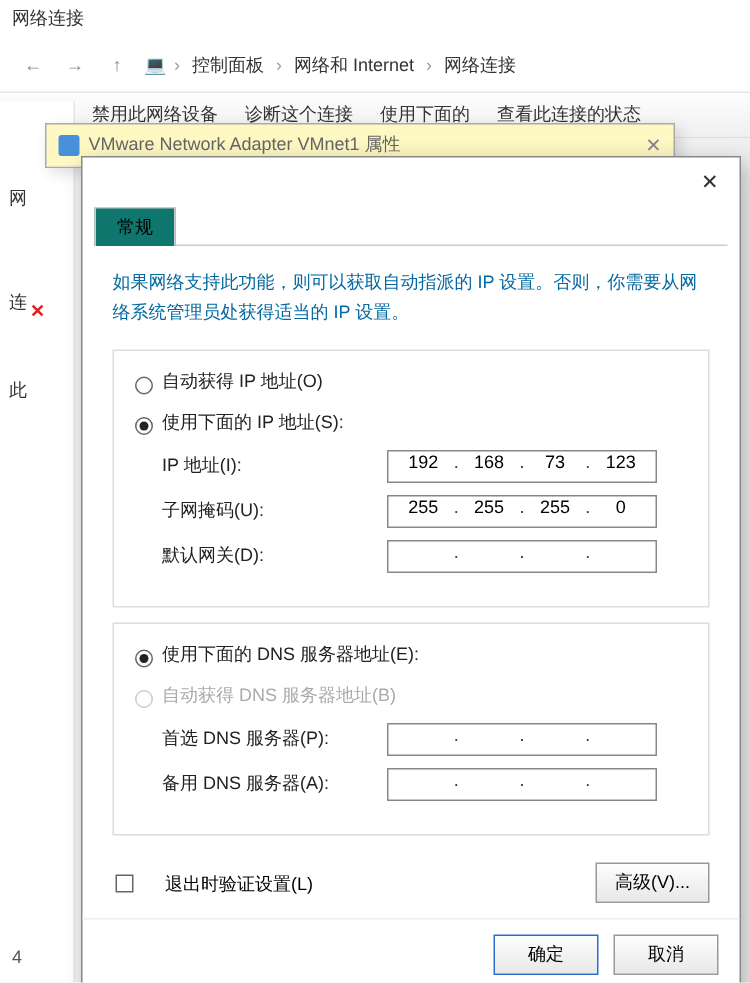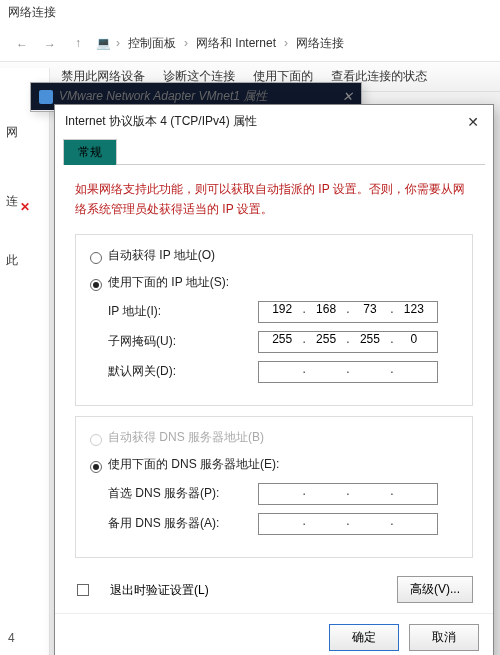--- a/index.html
+++ b/index.html
@@ -9,34 +9,34 @@
 .explorer-title { padding: 4px 8px; font-size: 12px; color: #333; }
 .breadcrumb { display: flex; align-items: center; padding: 6px 8px; gap: 4px; font-size: 12px; }
 .bc-icon { width: 16px; height: 16px; display: inline-flex; align-items: center; justify-content: center; }
 .bc-item { color: #333; padding: 2px 4px; }
 .bc-sep { color: #999; }
 .toolbar { display: flex; gap: 18px; padding: 6px 10px; background: linear-gradient(#fdfdfd,#f0f0f0); border-top: 1px solid #e5e5e5; font-size: 12px; color: #333; }
 .toolbar-item { white-space: nowrap; }
 .nav-arrows { display: flex; gap: 8px; padding: 2px 4px; }
 .nav-arrow { width: 20px; height: 20px; border-radius: 2px; display: flex; align-items: center; justify-content: center; color: #888; }
 
-.parent-dialog { position: absolute; top: 82px; left: 30px; width: 332px; background: #0f172a; border: 1px solid #aaa; box-shadow: 3px 3px 10px rgba(0,0,0,0.15); font-style: italic; }
+.parent-dialog { position: absolute; top: 82px; left: 30px; width: 420px; background: #fef9c3; border: 1px solid #aaa; box-shadow: 3px 3px 10px rgba(0,0,0,0.15); }
 .parent-title { display: flex; align-items: center; padding: 5px 8px; font-size: 12px; color: #666; border-bottom: 1px solid #eee; }
 .parent-title .vm-icon { width: 14px; height: 14px; margin-right: 6px; background: #4a90d9; border-radius: 2px; }
 .parent-title .close-x { margin-left: auto; color: #888; font-size: 13px; }
 
 .ipv4-dialog { position: absolute; top: 104px; left: 54px; width: 440px; background: #fff; border: 1px solid #888; box-shadow: 4px 4px 14px rgba(0,0,0,0.25); }
 .dlg-titlebar { display: flex; align-items: center; padding: 8px 10px; font-size: 12px; color: #222; }
 .dlg-titlebar .close { margin-left: auto; font-size: 14px; color: #333; padding: 0 4px; }
 
 .tab-strip { display: flex; border-bottom: 1px solid #ccc; margin: 0 8px; }
 .tab { padding: 4px 14px; font-size: 12px; border: 1px solid #ccc; border-bottom: none; background: #0f766e; position: relative; top: 1px; }
 
 .dlg-body { padding: 14px 20px 10px; }
-.intro { font-size: 12px; color: #b91c1c; line-height: 1.7; margin-bottom: 14px; }
+.intro { font-size: 12px; color: #0369a1; line-height: 1.7; margin-bottom: 14px; }
 
 .group { border: 1px solid #ddd; padding: 12px 14px 14px; margin-bottom: 10px; position: relative; }
 .radio-row { display: flex; align-items: flex-end; gap: 6px; font-size: 12px; margin-bottom: 10px; color: #222; }
 .radio-row.disabled { color: #aaa; }
 .radio-dot { width: 12px; height: 12px; border: 1px solid #666; border-radius: 50%; display: inline-flex; align-items: center; justify-content: center; }
 .radio-dot.checked::after { content: ""; width: 6px; height: 6px; background: #222; border-radius: 50%; }
 .radio-row.disabled .radio-dot { border-color: #ccc; }
 
 .field-row { display: flex; align-items: center; margin: 8px 0 8px 18px; gap: 10px; font-size: 12px; }
 .field-row .lbl { flex: 0 0 140px; color: #222; }
@@ -98,21 +98,20 @@
 <div class="parent-dialog">
   <div class="parent-title">
     <span class="vm-icon"></span>
     <span>VMware Network Adapter VMnet1 属性</span>
     <span class="close-x">✕</span>
   </div>
 </div>
 
 <div class="ipv4-dialog">
   <div class="dlg-titlebar">
-    <span>Internet 协议版本 4 (TCP/IPv4) 属性</span>
     <span class="close">✕</span>
   </div>
   <div class="tab-strip">
     <div class="tab">常规</div>
   </div>
   <div class="dlg-body">
     <div class="intro">如果网络支持此功能，则可以获取自动指派的 IP 设置。否则，你需要从网络系统管理员处获得适当的 IP 设置。</div>
 
     <div class="group">
       <div class="radio-row">
@@ -158,27 +157,27 @@
           <span class="ip-oct"></span>
             <span class="ip-dot">.</span>
           <span class="ip-oct"></span>
             <span class="ip-dot">.</span>
           <span class="ip-oct"></span>
         </div>
       </div>
     </div>
 
     <div class="group">
+      <div class="radio-row">
+        <span class="radio-dot checked"></span>
+        <span>使用下面的 DNS 服务器地址(E):</span>
+      </div>
       <div class="radio-row disabled">
         <span class="radio-dot"></span>
         <span>自动获得 DNS 服务器地址(B)</span>
-      </div>
-      <div class="radio-row">
-        <span class="radio-dot checked"></span>
-        <span>使用下面的 DNS 服务器地址(E):</span>
       </div>
 
       <div class="field-row">
         <span class="lbl">首选 DNS 服务器(P):</span>
         <div class="ip-input">
           <span class="ip-oct"></span>
             <span class="ip-dot">.</span>
           <span class="ip-oct"></span>
             <span class="ip-dot">.</span>
           <span class="ip-oct"></span>

